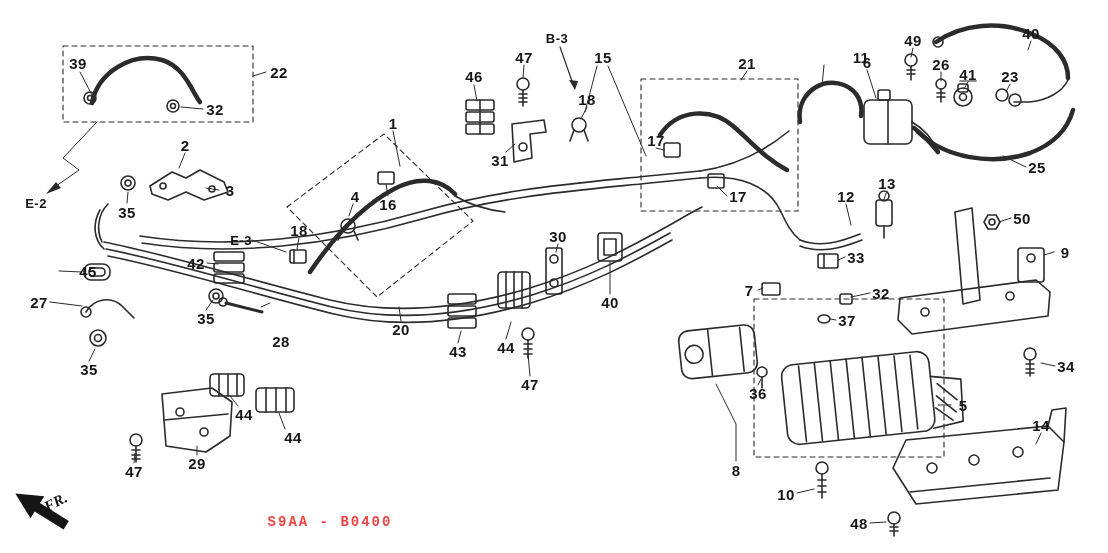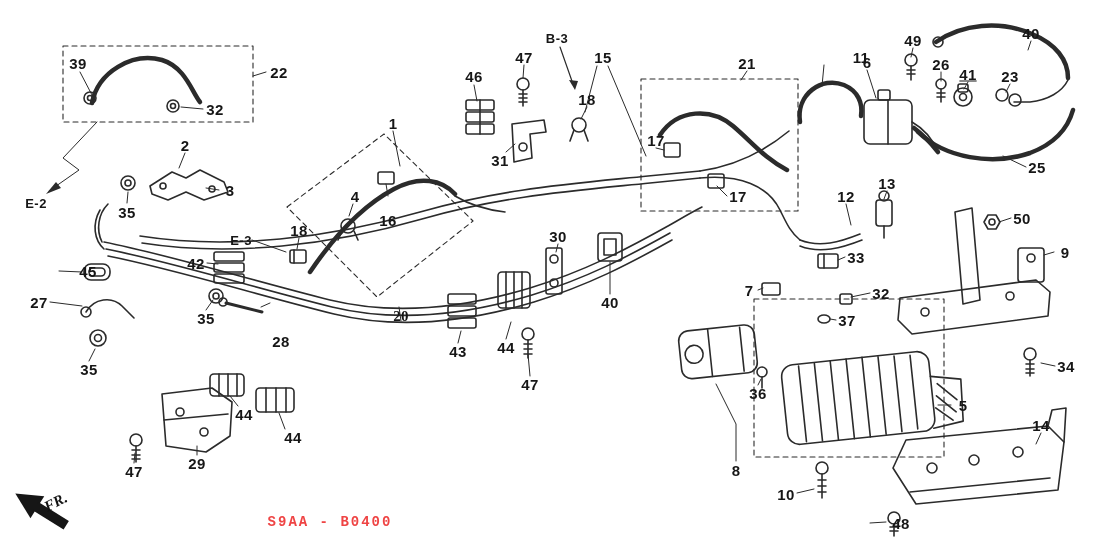--- a/index.html
+++ b/index.html
@@ -280,21 +280,21 @@
   <div id="labels">
       <div class="lbl" style="left: 78px; top: 63px;">39</div>
       <div class="lbl" style="left: 279px; top: 72px;">22</div>
       <div class="lbl" style="left: 215px; top: 109px;">32</div>
       <div class="lbl" style="left: 185px; top: 145px;">2</div>
       <div class="lbl" style="left: 230px; top: 190px;">3</div>
       <div class="lbl ref" style="left: 36px; top: 203px;">E-2</div>
       <div class="lbl" style="left: 127px; top: 212px;">35</div>
       <div class="lbl" style="left: 393px; top: 123px;">1</div>
       <div class="lbl" style="left: 355px; top: 196px;">4</div>
-      <div class="lbl" style="left: 388px; top: 204px; margin-top: 16px;">16</div>
+      <div class="lbl" style="left: 388px; top: 204px;">16</div>
       <div class="lbl" style="left: 299px; top: 230px;">18</div>
       <div class="lbl ref" style="left: 241px; top: 240px;">E-3</div>
       <div class="lbl" style="left: 196px; top: 263px;">42</div>
       <div class="lbl" style="left: 474px; top: 76px;">46</div>
       <div class="lbl" style="left: 524px; top: 57px;">47</div>
       <div class="lbl ref" style="left: 557px; top: 38px;">B-3</div>
       <div class="lbl" style="left: 603px; top: 57px;">15</div>
       <div class="lbl" style="left: 587px; top: 99px;">18</div>
       <div class="lbl" style="left: 500px; top: 160px;">31</div>
       <div class="lbl" style="left: 558px; top: 236px;">30</div>
@@ -316,33 +316,33 @@
       <div class="lbl" style="left: 1065px; top: 252px;">9</div>
       <div class="lbl" style="left: 856px; top: 257px;">33</div>
       <div class="lbl" style="left: 749px; top: 290px;">7</div>
       <div class="lbl" style="left: 881px; top: 293px;">32</div>
       <div class="lbl" style="left: 847px; top: 320px;">37</div>
       <div class="lbl" style="left: 56px; top: 271px; margin-left: 32px;">45</div>
       <div class="lbl" style="left: 39px; top: 302px;">27</div>
       <div class="lbl" style="left: 281px; top: 303px; margin-top: 38px;">28</div>
       <div class="lbl" style="left: 206px; top: 318px;">35</div>
       <div class="lbl" style="left: 89px; top: 369px;">35</div>
-      <div class="lbl" style="left: 401px; top: 316px; font-family: Liberation Serif, serif;">20</div>
+      <div class="lbl" style="left: 401px; top: 329px;">20</div>
       <div class="lbl" style="left: 458px; top: 351px;">43</div>
       <div class="lbl" style="left: 506px; top: 347px;">44</div>
       <div class="lbl" style="left: 530px; top: 384px;">47</div>
       <div class="lbl" style="left: 244px; top: 414px;">44</div>
       <div class="lbl" style="left: 293px; top: 437px;">44</div>
       <div class="lbl" style="left: 197px; top: 463px;">29</div>
       <div class="lbl" style="left: 134px; top: 471px;">47</div>
       <div class="lbl" style="left: 758px; top: 393px;">36</div>
       <div class="lbl" style="left: 963px; top: 405px;">5</div>
       <div class="lbl" style="left: 736px; top: 470px;">8</div>
       <div class="lbl" style="left: 786px; top: 494px;">10</div>
       <div class="lbl" style="left: 1066px; top: 366px;">34</div>
       <div class="lbl" style="left: 1041px; top: 425px;">14</div>
-      <div class="lbl" style="left: 859px; top: 523px; margin-left: 42px;">48</div>
+      <div class="lbl" style="left: 859px; top: 523px;">48</div>
     </div>
 
   <div class="fr">FR.</div>
   <div class="code">S9AA - B0400</div>
 
 </div>
 
 </body></html>

